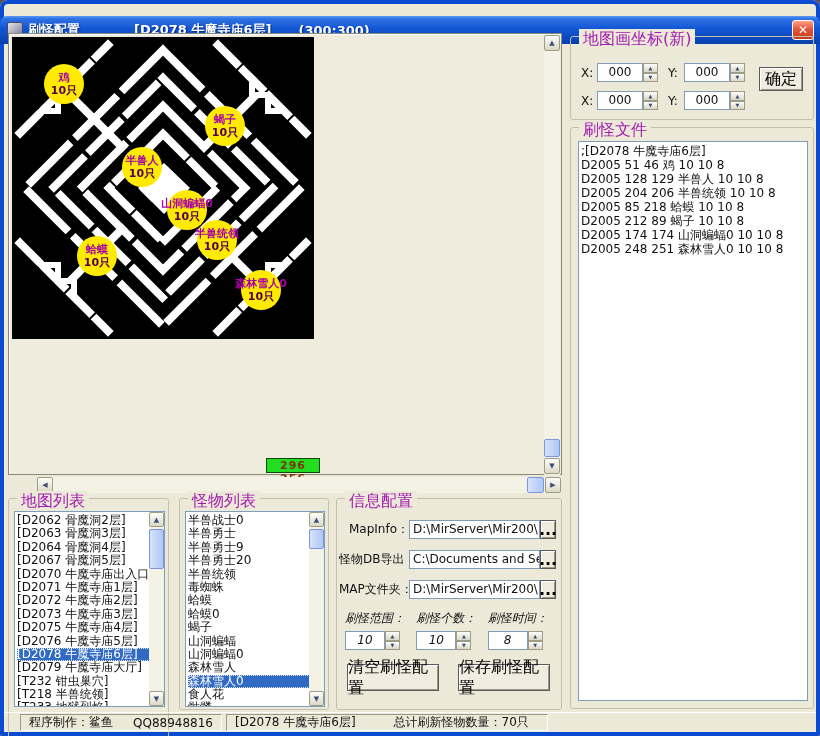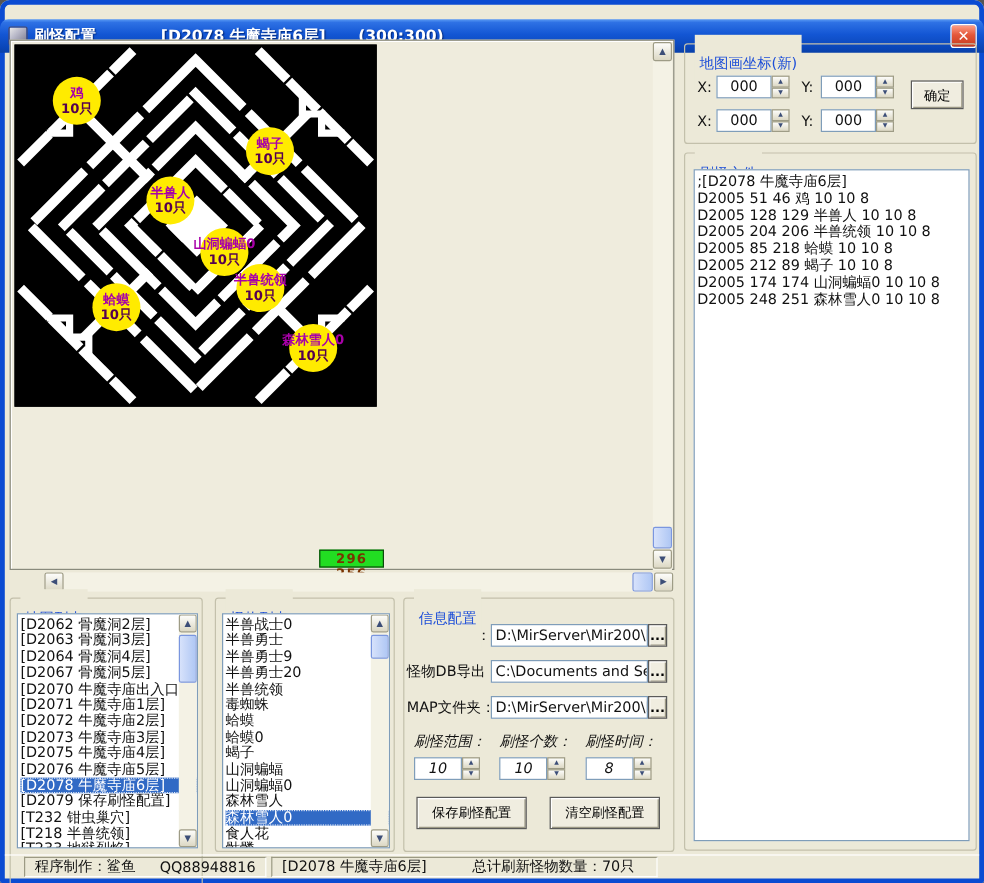--- a/index.html
+++ b/index.html
@@ -15,22 +15,22 @@
     background:linear-gradient(135deg,#E8E8E8 0%,#B9B9C9 40%,#77778B 100%);
     border:1px solid #49496B;}
   .tb-text{color:#fff;font-weight:bold;font-size:13px;text-shadow:1px 1px 1px #012A80;white-space:nowrap;}
   .t2{margin-left:54px;} .t3{margin-left:27px;}
   .close-btn{position:absolute;right:6px;top:4px;width:22px;height:20px;border-radius:3px;
     background:linear-gradient(180deg,#FFA088 0%,#E4573A 45%,#C63A1C 100%);
     border:1px solid #FFF;color:#fff;font-weight:bold;font-size:12px;
     display:flex;align-items:center;justify-content:center;cursor:pointer;}
   
   .grp{position:absolute;border:1px solid #C3C0AB;border-radius:3px;}
-  .grp-title{position:absolute;top:-8px;left:8px;background:#ECE9D8;padding:16px 4px;
-    font-size:12px;color:#1d4ed8;white-space:nowrap;}
+  .grp-title{position:absolute;top:-8px;left:8px;background:#ECE9D8;padding:0 4px;
+    font-size:16px;color:#a21caf;white-space:nowrap;}
   
   .map-panel{position:absolute;left:8px;top:33px;width:554px;height:442px;background:#EFECDD;
     border:1px solid #898A7C;box-shadow:inset 1px 1px 0 #FFFFFF;}
   .map-black{position:absolute;left:3px;top:3px;width:302px;height:302px;background:#000;}
   .map-black svg{position:absolute;left:0;top:0;}
   .spawn{position:absolute;width:40px;height:40px;margin:-20px 0 0 -20px;cursor:pointer;}
   .spawn-circle{position:absolute;inset:0;background:#FFEB00;border-radius:50%;}
   .spawn-text{position:absolute;top:50%;left:50%;transform:translate(-50%,-50%);
     text-align:center;font-weight:bold;white-space:nowrap;line-height:13px;font-size:11px;}
   .spawn-name{color:#A800A8;} .spawn-count{color:#55004F;}
@@ -48,21 +48,21 @@
   .listbox{position:absolute;background:#fff;border:1px solid #7F9DB9;overflow:hidden;
     padding:2px 0 0 2px;}
   .li{height:13.4px;line-height:13.4px;white-space:nowrap;font-size:12px;cursor:default;overflow:hidden;}
   .li.sel{background:#316AC5;color:#fff;outline:1px dotted rgba(255,255,255,.85);outline-offset:-1px;}
   .filelist .li{height:14px;line-height:14px;}
   
   .edit{background:#fff;border:1px solid #7F9DB9;font-size:12px;padding:1px 3px;
     white-space:nowrap;overflow:hidden;height:19px;line-height:15px;}
   .btn{background:#F0EDE0;border:1px solid #5A5A5A;
     box-shadow:inset 1px 1px 0 #FFFFFF,inset -1px -1px 0 #9B9884;
-    font-size:11px;display:flex;align-items:center;justify-content:center;cursor:pointer;color:#000;}
+    font-size:16px;display:flex;align-items:center;justify-content:center;cursor:pointer;color:#000;}
   .spin{display:inline-flex;flex-direction:column;width:15px;height:19px;}
   .spin div{flex:1;background:linear-gradient(180deg,#FDFDFB,#DCD8C4);border:1px solid #9E9C86;
     color:#3C4E78;font-size:5px;display:flex;align-items:center;justify-content:center;cursor:pointer;}
   
   .coord-grp{left:570px;top:36px;width:244px;height:84px;}
   .coord-row{position:absolute;left:10px;display:flex;align-items:center;}
   .coord-row .lbl{width:16px;font-size:12px;}
   .coord-row .edit{width:46px;text-align:center;}
   .coord-row .ylbl{margin-left:10px;}
   .ok-btn{position:absolute;left:188px;top:30px;width:44px;height:24px;}
@@ -283,21 +283,21 @@
         <div class="li">[D2063 骨魔洞3层]</div>
         <div class="li">[D2064 骨魔洞4层]</div>
         <div class="li">[D2067 骨魔洞5层]</div>
         <div class="li">[D2070 牛魔寺庙出入口]</div>
         <div class="li">[D2071 牛魔寺庙1层]</div>
         <div class="li">[D2072 牛魔寺庙2层]</div>
         <div class="li">[D2073 牛魔寺庙3层]</div>
         <div class="li">[D2075 牛魔寺庙4层]</div>
         <div class="li">[D2076 牛魔寺庙5层]</div>
         <div class="li sel">[D2078 牛魔寺庙6层]</div>
-        <div class="li">[D2079 保存刷怪配置]</div>
+        <div class="li">[D2079 牛魔寺庙大厅]</div>
         <div class="li">[T232 钳虫巢穴]</div>
         <div class="li">[T218 半兽统领]</div>
         <div class="li">[T233 地狱烈焰]</div>
       </div>
   </div>
 
   <div class="grp monlist-grp">
     <div class="grp-title">怪物列表</div>
     <div class="listbox monlist-box">
 
@@ -379,22 +379,22 @@
           <div class="nb">
             <span class="edit">8</span>
             <span class="spin">
               <div>▲</div>
               <div>▼</div>
             </span>
           </div>
         </div>
       </div>
     <div class="btn-row">
+      <div class="btn cfg-btn">清空刷怪配置</div>
       <div class="btn cfg-btn">保存刷怪配置</div>
-      <div class="btn cfg-btn">清空刷怪配置</div>
     </div>
   </div>
 
   <div class="statusbar">
     <div class="status-cell cell1">
       <span>程序制作：鲨鱼</span>
       <span class="gap"></span>
       <span>QQ88948816</span>
     </div>
     <div class="status-cell cell2">

